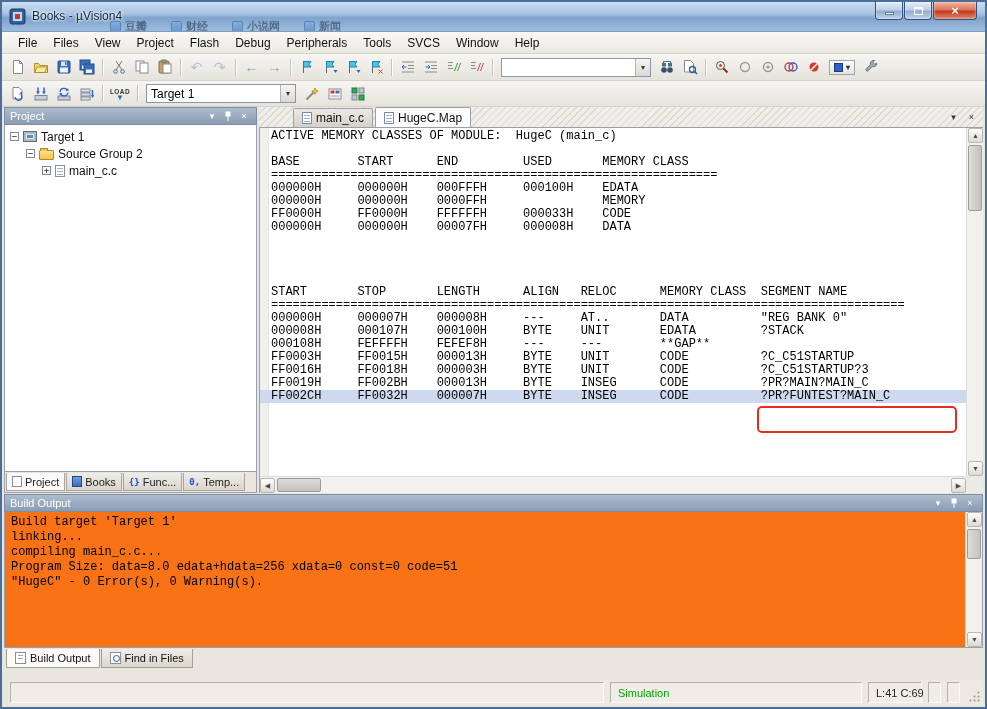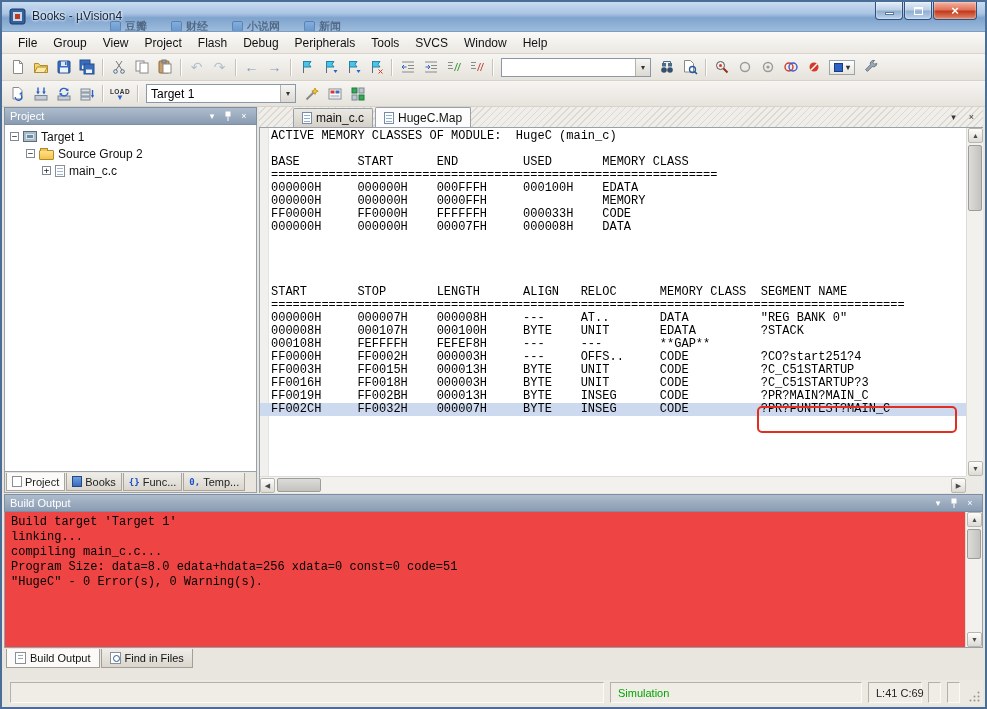--- a/index.html
+++ b/index.html
@@ -125,21 +125,21 @@
   .sbtn{position:absolute;width:15px;height:15px;display:flex;align-items:center;justify-content:center;
     font-size:7px;color:#4a4a4a;background:linear-gradient(#fdfdfc,#dcdad4);border:1px solid #b9b6ae;border-radius:2px;}
   .vthumb{position:absolute;left:1px;right:1px;background:linear-gradient(90deg,#dcdcda,#c3c2be);
     border:1px solid #9e9c96;border-radius:2px;}
   .hthumb{position:absolute;top:1px;bottom:1px;background:linear-gradient(#dcdcda,#c3c2be);
     border:1px solid #9e9c96;border-radius:2px;}
   .scorner{position:absolute;right:0;bottom:0;width:17px;height:17px;background:#eceae5;}
 
   
   #build{position:absolute;left:2px;right:2px;top:492px;height:176px;display:flex;flex-direction:column;}
-  .bcontent{flex:1;position:relative;background:#ef4444;border:1px solid #98a0ab;border-top:none;overflow:hidden;}
+  .bcontent{flex:1;position:relative;background:#f97316;border:1px solid #98a0ab;border-top:none;overflow:hidden;}
   .blines{position:absolute;left:0;top:3px;right:18px;padding-left:6px;
     font-family:"Liberation Mono","DejaVu Sans Mono",monospace;font-size:12px;line-height:15px;color:#000;}
   .bline{white-space:pre;height:15px;}
   .bvscroll{position:absolute;right:0;top:0;bottom:0;width:17px;background:#f2f1ee;border-left:1px solid #dddcd8;}
   .btabs{height:22px;flex:none;display:flex;align-items:flex-start;background:#e9e6df;padding:1px 0 0 2px;}
   .btab{display:flex;align-items:center;gap:4px;height:19px;padding:0 8px;margin-right:1px;font-size:11px;
     background:linear-gradient(#efede9,#dad6cd);border:1px solid #a39f96;border-top:none;}
   .btab.active{background:#fbfaf8;}
   .bico{width:11px;height:12px;border:1px solid #8a8f96;background:#fff;position:relative;flex:none;}
   .ic-build-output .bico::after{content:"";position:absolute;inset:2px;
@@ -200,21 +200,21 @@
         </span>
       <span class="wbtn close">
           <span>×</span>
         </span>
     </span>
   </div>
 
   <nav class="menubar">
 
   <span class="mitem">File</span>
-      <span class="mitem">Group</span>
+      <span class="mitem">Files</span>
       <span class="mitem">View</span>
       <span class="mitem">Project</span>
       <span class="mitem">Flash</span>
       <span class="mitem">Debug</span>
       <span class="mitem">Peripherals</span>
       <span class="mitem">Tools</span>
       <span class="mitem">SVCS</span>
       <span class="mitem">Window</span>
       <span class="mitem">Help</span>
     </nav>
@@ -571,21 +571,20 @@
               <div class="codeline">000000H     000000H    00007FH     000008H    DATA</div>
               <div class="codeline"></div>
               <div class="codeline"></div>
               <div class="codeline"></div>
               <div class="codeline"></div>
               <div class="codeline">START       STOP       LENGTH      ALIGN   RELOC      MEMORY CLASS  SEGMENT NAME</div>
               <div class="codeline">========================================================================================</div>
               <div class="codeline">000000H     000007H    000008H     ---     AT..       DATA          "REG BANK 0"</div>
               <div class="codeline">000008H     000107H    000100H     BYTE    UNIT       EDATA         ?STACK</div>
               <div class="codeline">000108H     FEFFFFH    FEFEF8H     ---     ---        **GAP**</div>
-              <div class="codeline">FF0000H     FF0002H    000003H     ---     OFFS..     CODE          ?CO?start251?4</div>
               <div class="codeline">FF0003H     FF0015H    000013H     BYTE    UNIT       CODE          ?C_C51STARTUP</div>
               <div class="codeline">FF0016H     FF0018H    000003H     BYTE    UNIT       CODE          ?C_C51STARTUP?3</div>
               <div class="codeline">FF0019H     FF002BH    000013H     BYTE    INSEG      CODE          ?PR?MAIN?MAIN_C</div>
               <div class="codeline hl">FF002CH     FF0032H    000007H     BYTE    INSEG      CODE          ?PR?FUNTEST?MAIN_C</div>
             </div>
           <div class="annotation"></div>
         </div>
         <div class="vscroll">
           <span class="sbtn" style="top:0;left:1px;">
               <span>▲</span>

